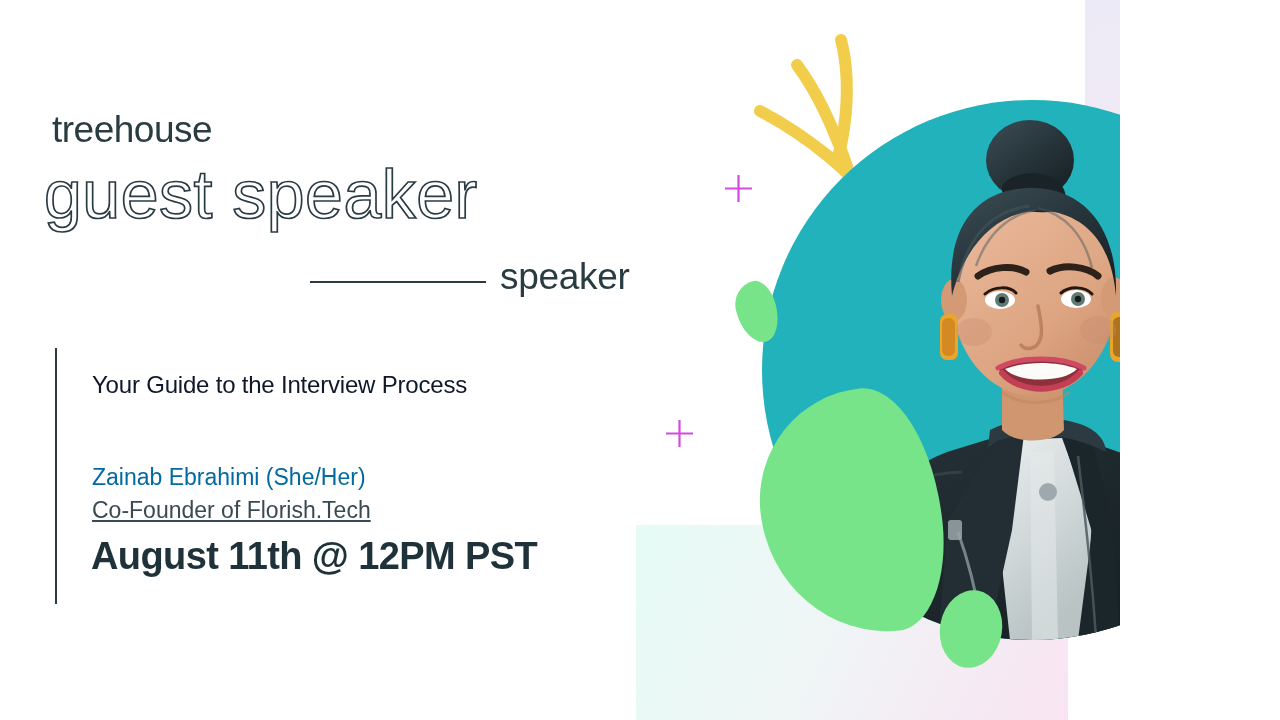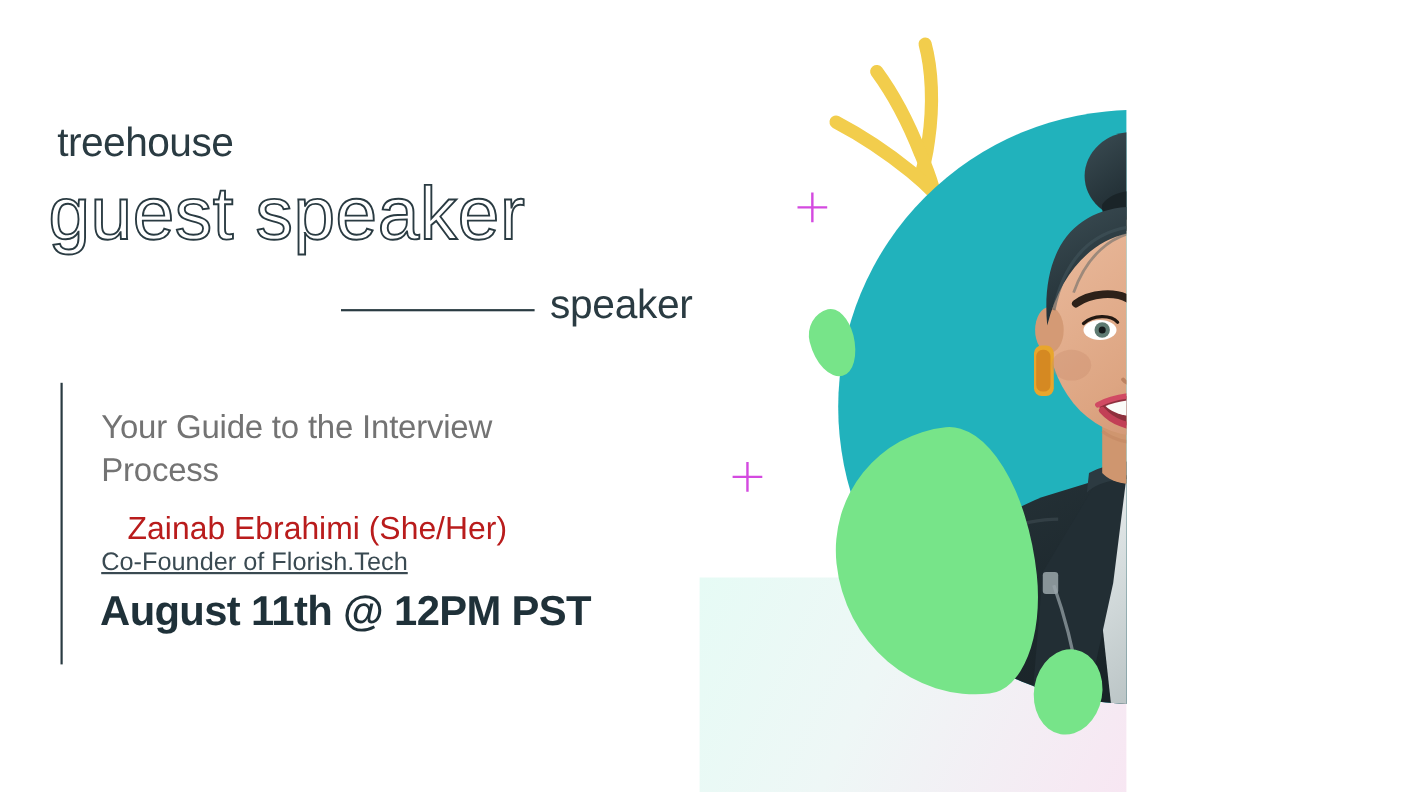--- a/index.html
+++ b/index.html
@@ -5,21 +5,21 @@
   html, body {
     margin: 0;
     padding: 0;
     background: #ffffff;
   }
   body {
     font-family: "Liberation Sans", sans-serif;
   }
   #stage {
     position: relative;
-    width: 1024px;
+    width: 1120px;
     height: 720px;
     overflow: hidden;
     background: #ffffff;
   }
 
   
   .deco { position: absolute; }
 
   #grad-rect-top {
     left: 1085px;
@@ -147,37 +147,36 @@
     top: 348px;
     width: 2px;
     height: 256px;
     background: #2a3b42;
   }
 
   #talk-title {
     position: absolute;
     left: 92px;
     top: 369px;
-    font-size: 30px;
+    font-size: 24px;
     font-weight: 400;
     line-height: 1.30;
-    color: #737373;
+    color: #0f172a;
     letter-spacing: -0.2px;
     width: 420px;
   }
   #speaker-name {
     position: absolute;
     left: 92px;
     top: 461px;
-    font-size: 29px;
+    font-size: 23px;
     font-weight: 300;
-    color: #b91c1c;
+    color: #0369a1;
     line-height: 1.42;
     letter-spacing: 0px;
-    margin-left: 24px;
   }
   #speaker-role {
     position: absolute;
     left: 92px;
     top: 494px;
     font-size: 23px;
     font-weight: 300;
     color: #3a4a52;
     line-height: 1.42;
     letter-spacing: 0px;

